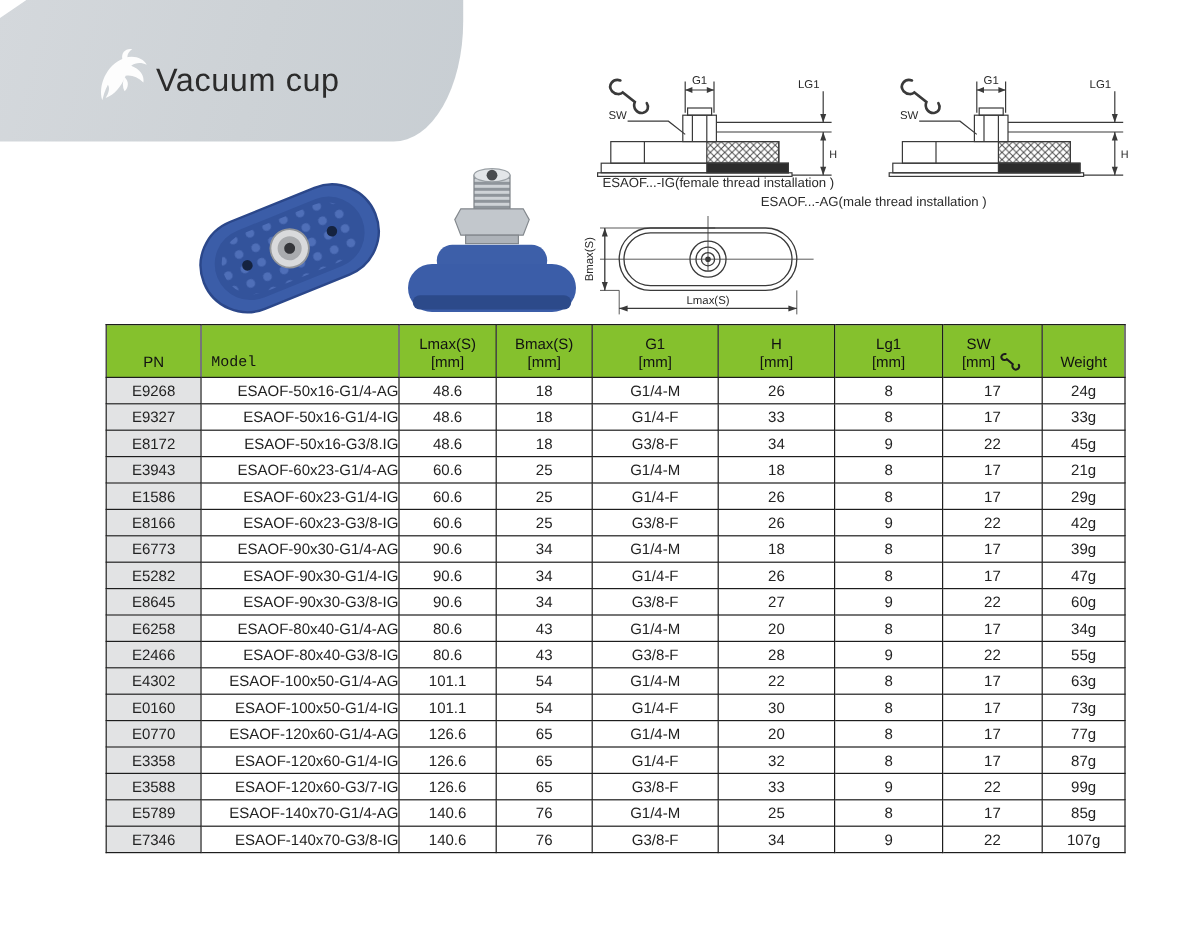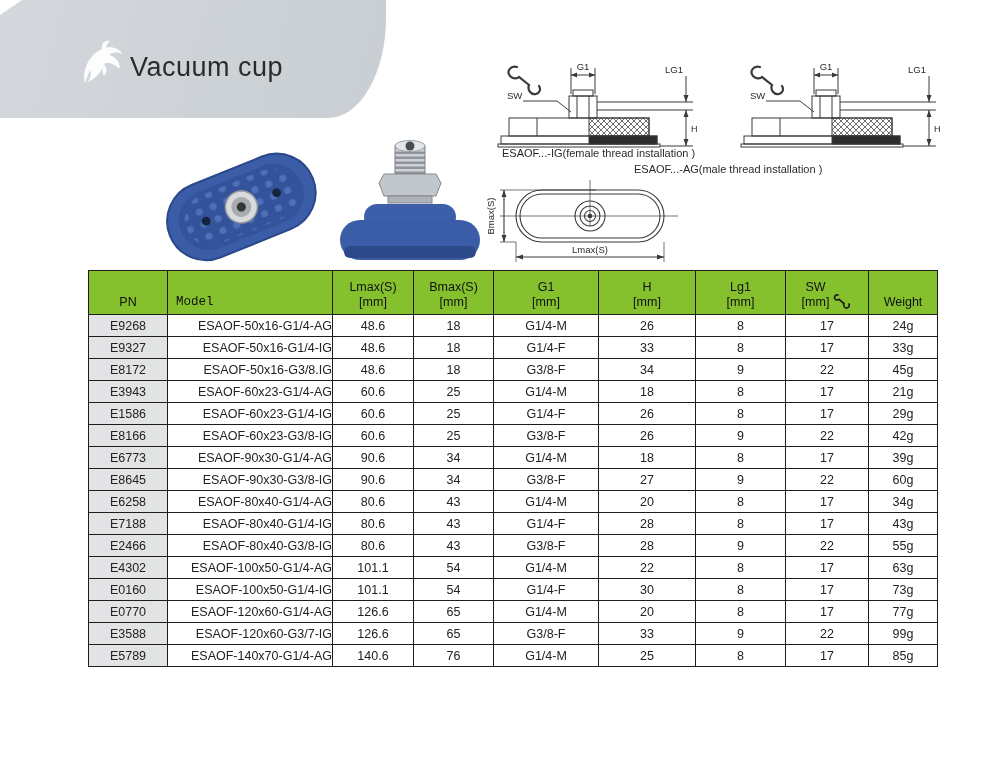--- a/index.html
+++ b/index.html
@@ -334,51 +334,51 @@
             <td class="model">ESAOF-90x30-G1/4-AG</td>
             <td>90.6</td>
             <td>34</td>
             <td>G1/4-M</td>
             <td>18</td>
             <td>8</td>
             <td>17</td>
             <td>39g</td>
           </tr>
           <tr>
+            <td class="pn">E5282</td>
+            <td class="model">ESAOF-90x30-G1/4-IG</td>
+            <td>90.6</td>
+            <td>34</td>
+            <td>G1/4-F</td>
+            <td>26</td>
+            <td>8</td>
+            <td>17</td>
+            <td>47g</td>
+          </tr>
+          <tr>
             <td class="pn">E8645</td>
             <td class="model">ESAOF-90x30-G3/8-IG</td>
             <td>90.6</td>
             <td>34</td>
             <td>G3/8-F</td>
             <td>27</td>
             <td>9</td>
             <td>22</td>
             <td>60g</td>
           </tr>
           <tr>
             <td class="pn">E6258</td>
             <td class="model">ESAOF-80x40-G1/4-AG</td>
             <td>80.6</td>
             <td>43</td>
             <td>G1/4-M</td>
             <td>20</td>
             <td>8</td>
             <td>17</td>
             <td>34g</td>
-          </tr>
-          <tr>
-            <td class="pn">E7188</td>
-            <td class="model">ESAOF-80x40-G1/4-IG</td>
-            <td>80.6</td>
-            <td>43</td>
-            <td>G1/4-F</td>
-            <td>28</td>
-            <td>8</td>
-            <td>17</td>
-            <td>43g</td>
           </tr>
           <tr>
             <td class="pn">E2466</td>
             <td class="model">ESAOF-80x40-G3/8-IG</td>
             <td>80.6</td>
             <td>43</td>
             <td>G3/8-F</td>
             <td>28</td>
             <td>9</td>
             <td>22</td>
@@ -411,20 +411,31 @@
             <td class="model">ESAOF-120x60-G1/4-AG</td>
             <td>126.6</td>
             <td>65</td>
             <td>G1/4-M</td>
             <td>20</td>
             <td>8</td>
             <td>17</td>
             <td>77g</td>
           </tr>
           <tr>
+            <td class="pn">E3358</td>
+            <td class="model">ESAOF-120x60-G1/4-IG</td>
+            <td>126.6</td>
+            <td>65</td>
+            <td>G1/4-F</td>
+            <td>32</td>
+            <td>8</td>
+            <td>17</td>
+            <td>87g</td>
+          </tr>
+          <tr>
             <td class="pn">E3588</td>
             <td class="model">ESAOF-120x60-G3/7-IG</td>
             <td>126.6</td>
             <td>65</td>
             <td>G3/8-F</td>
             <td>33</td>
             <td>9</td>
             <td>22</td>
             <td>99g</td>
           </tr>
@@ -432,17 +443,28 @@
             <td class="pn">E5789</td>
             <td class="model">ESAOF-140x70-G1/4-AG</td>
             <td>140.6</td>
             <td>76</td>
             <td>G1/4-M</td>
             <td>25</td>
             <td>8</td>
             <td>17</td>
             <td>85g</td>
           </tr>
+          <tr>
+            <td class="pn">E7346</td>
+            <td class="model">ESAOF-140x70-G3/8-IG</td>
+            <td>140.6</td>
+            <td>76</td>
+            <td>G3/8-F</td>
+            <td>34</td>
+            <td>9</td>
+            <td>22</td>
+            <td>107g</td>
+          </tr>
         </tbody>
     </table>
   </div>
 
 </div>
 
 </body></html>

